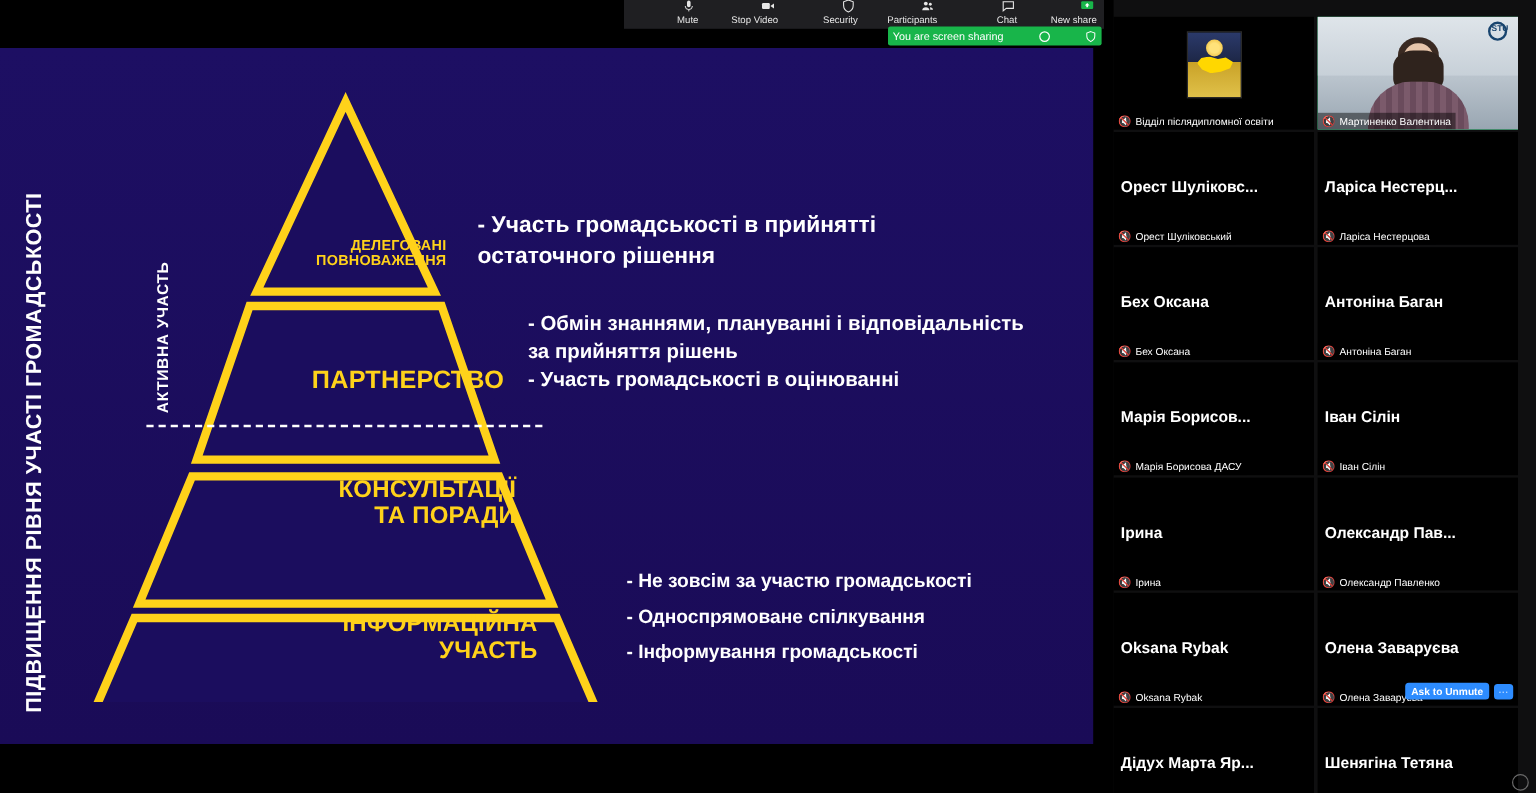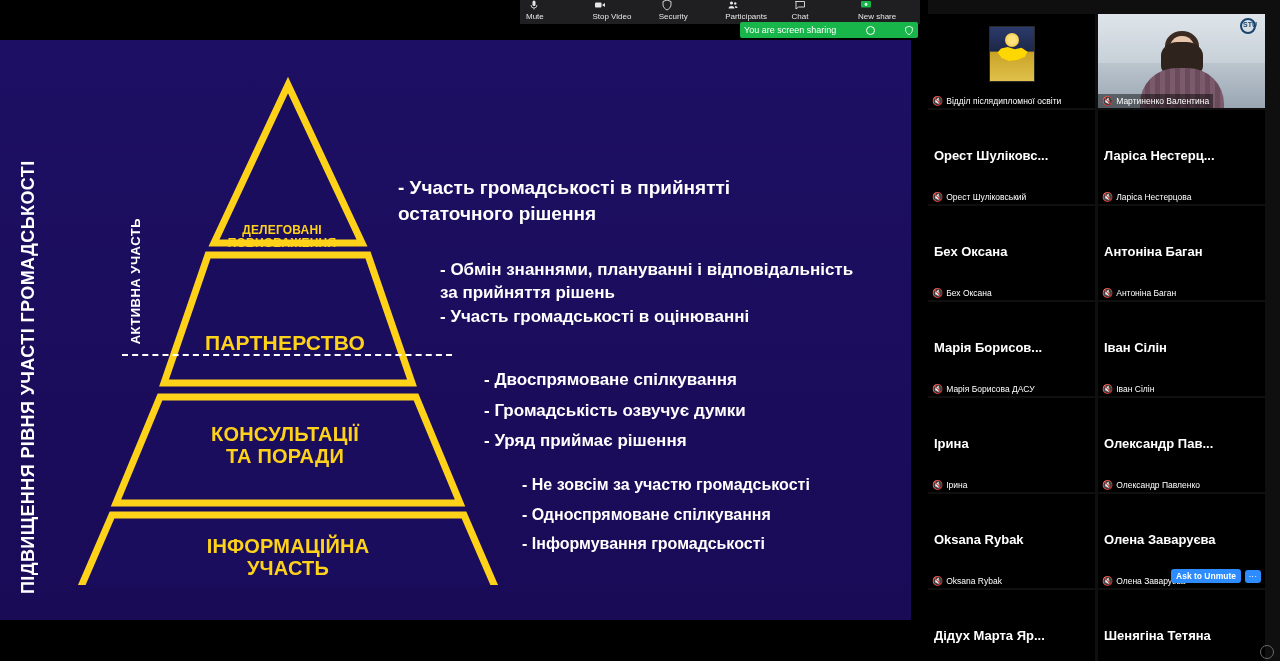--- a/index.html
+++ b/index.html
@@ -12,21 +12,21 @@
   .screen { position: relative; width: 1280px; height: 661px; background: #000; }
 
   
   .zoom-toolbar {
     position: absolute; left: 520px; top: 0; width: 400px; height: 24px;
     background: #1f1f22;
     display: flex; align-items: flex-end; justify-content: space-between;
     padding: 0 6px 2px 6px;
   }
   .zt-item {
-    display: flex; flex-direction: column; align-items: flex-start;
+    display: flex; flex-direction: column; align-items: flex-end;
     color: #e6e6e6; font-size: 8px; line-height: 9px; width: 56px;
     padding-bottom: 1px;
   }
   .zt-ico { width: 16px; height: 12px; display: block; margin-bottom: 1px; }
   .zt-label { white-space: nowrap; }
   .zt-item.record .zt-ico { }
 
   
   .share-bar {
     position: absolute; left: 740px; top: 22px; width: 178px; height: 16px;
@@ -61,22 +61,22 @@
     letter-spacing: .5px;
   }
   .dash-line {
     position: absolute; left: 122px; top: 314px; width: 330px; height: 0;
     border-top: 2px dashed #ffffff;
   }
 
   
   .pyr { position: absolute; left: 60px; top: 35px; width: 470px; height: 510px; }
   .lvl-text {
-    position: absolute; color: #ffd21a; font-weight: bold; text-align: center;
-    line-height: 1.08; letter-spacing: .2px; margin-top: 26px;
+    position: absolute; color: #ffd21a; font-weight: bold; text-align: right;
+    line-height: 1.08; letter-spacing: .2px;
   }
   .lvl1 { left: 192px; top: 158px; width: 180px; font-size: 12px; }
   .lvl2 { left: 150px; top: 266px; width: 270px; font-size: 21px; }
   .lvl3 { left: 140px; top: 358px; width: 290px; font-size: 20px; }
   .lvl4 { left: 128px; top: 470px; width: 320px; font-size: 20px; }
 
   .bullets { position: absolute; color: #fff; font-weight: bold; margin-left: 10px; }
   .bullets div { white-space: nowrap; }
   .b1 { left: 388px; top: 135px; font-size: 19px; line-height: 1.35; }
   .b1 div { white-space: normal; width: 380px; }
@@ -297,25 +297,20 @@
 
     <div class="bullets b1">
       <div>- Участь громадськості в прийнятті остаточного рішення</div>
     </div>
 
     <div class="bullets b2">
       <div class="w">- Обмін знаннями, плануванні і відповідальність за прийняття рішень</div>
       <div>- Участь громадськості в оцінюванні</div>
     </div>
 
-    <div class="bullets b3">
-      <div>- Двоспрямоване спілкування</div>
-      <div>- Громадськість озвучує думки</div>
-      <div>- Уряд приймає рішення</div>
-    </div>
 
     <div class="bullets b4">
       <div>- Не зовсім за участю громадськості</div>
       <div>- Односпрямоване спілкування</div>
       <div>- Інформування громадськості</div>
     </div>
 
   </div>
 
   <div class="panel">

